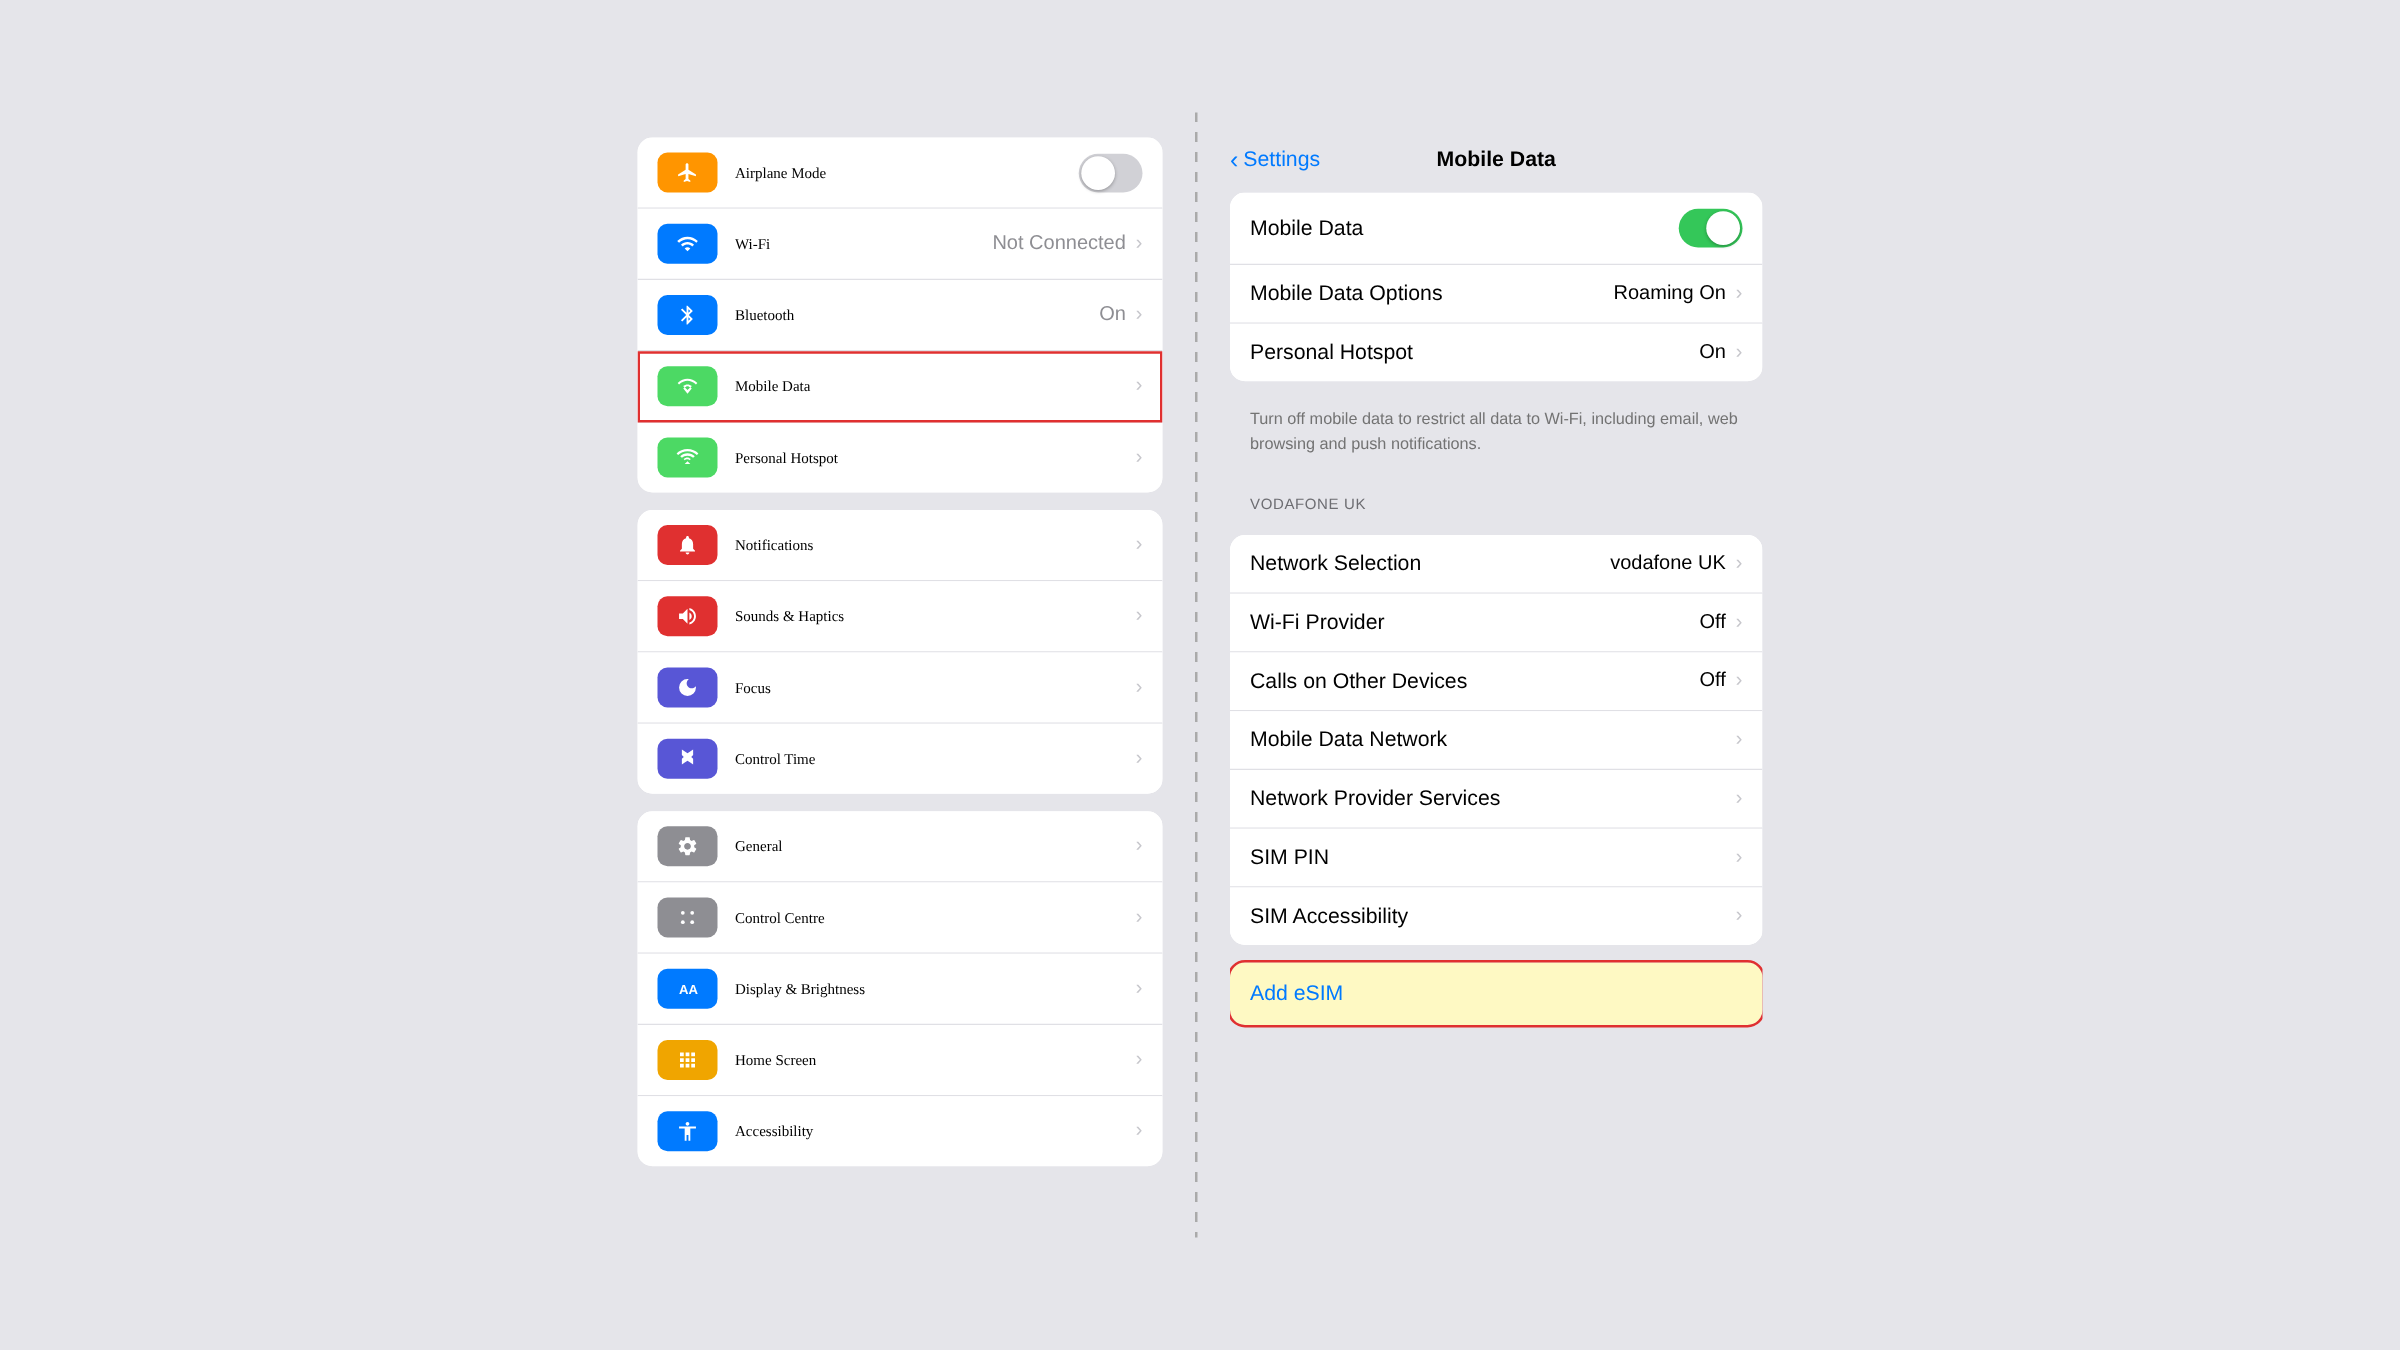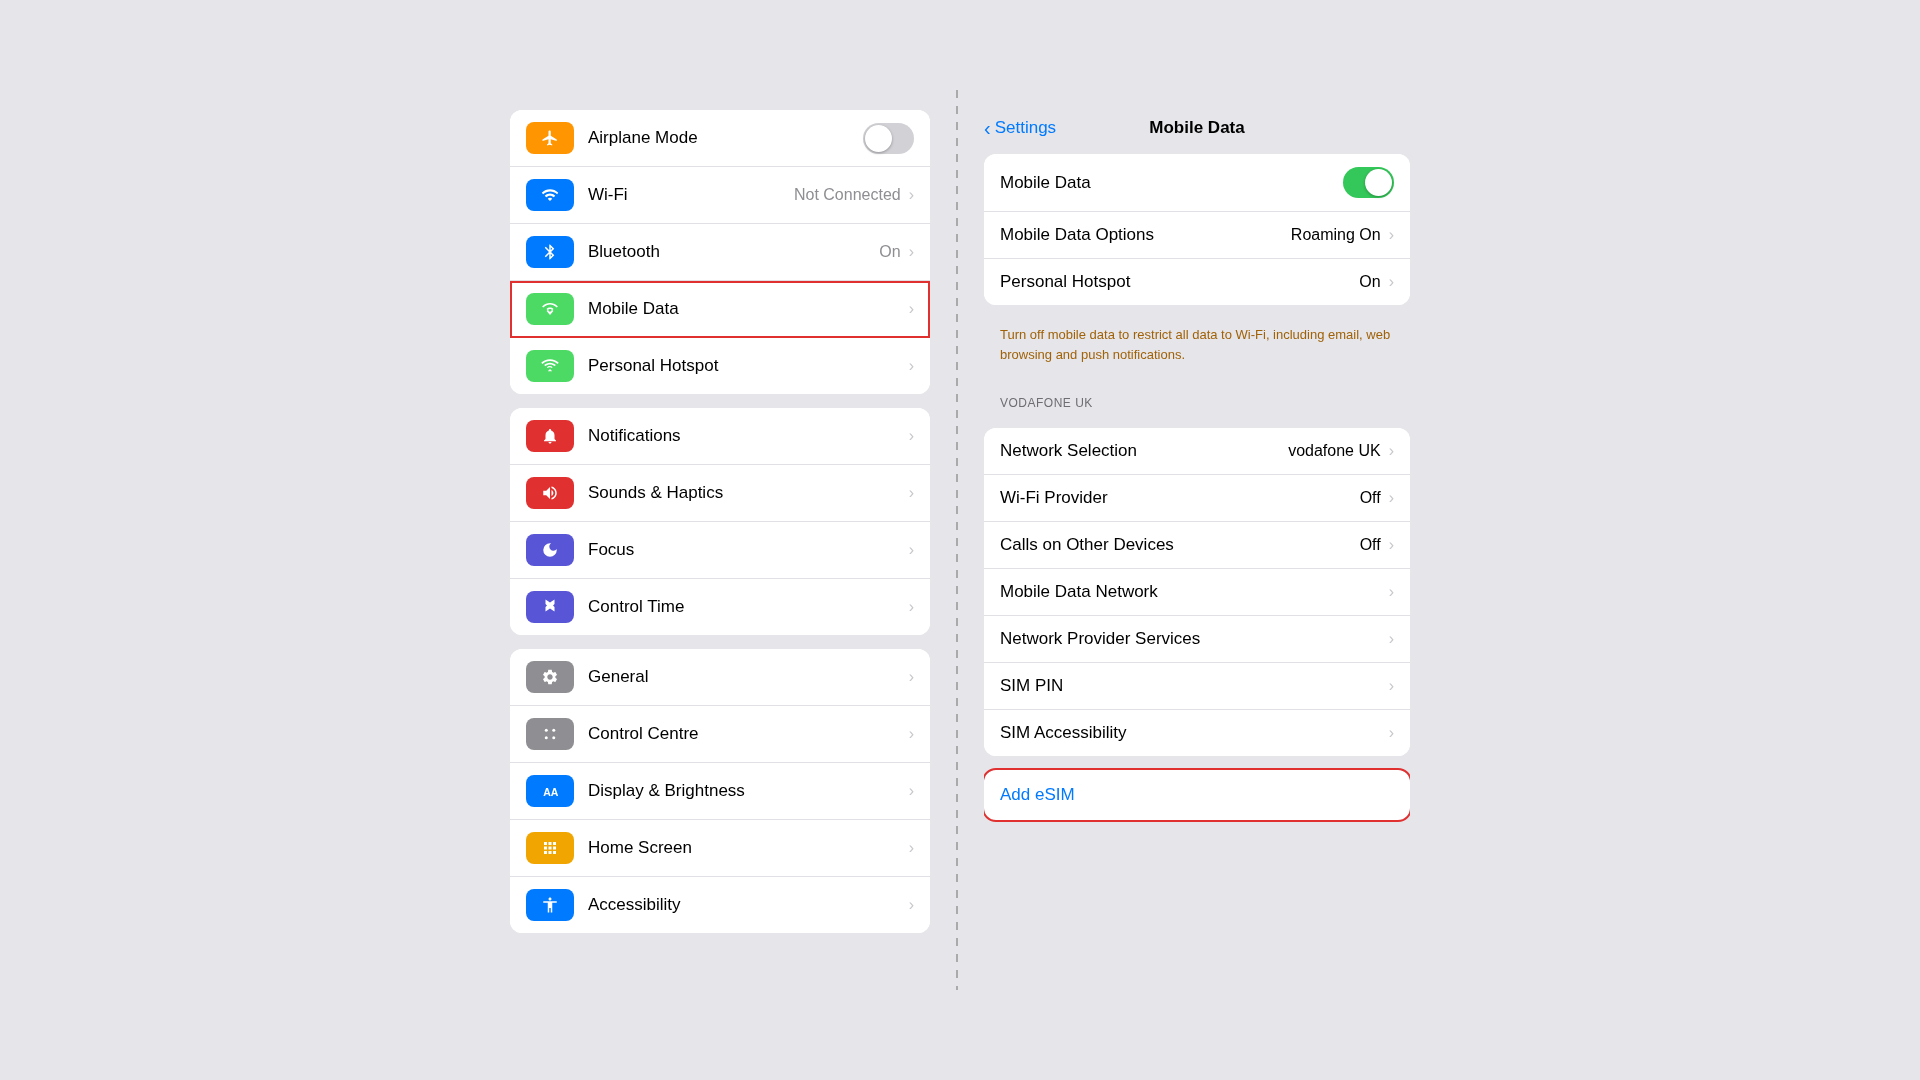--- a/index.html
+++ b/index.html
@@ -68,22 +68,23 @@
       flex-shrink: 0;
     }
     .icon-wrap svg {
       width: 18px;
       height: 18px;
       fill: white;
     }
 
     .row-label {
       flex: 1;
-      font-size: 17px;
+      font-size: 12px;
       color: #000;
+      font-family: Liberation Serif, serif;
     }
     .row-value {
       font-size: 16px;
       color: #8e8e93;
       margin-right: 6px;
     }
     .chevron {
       color: #c7c7cc;
       font-size: 16px;
       margin-left: 2px;
@@ -201,27 +202,27 @@
       font-size: 12px;
       color: #6d6d72;
       text-transform: uppercase;
       letter-spacing: 0.5px;
       padding: 8px 16px 4px;
       font-weight: 400;
     }
 
     .description-text {
       font-size: 13px;
-      color: #a16207;
+      color: #737373;
       padding: 6px 16px 10px;
       line-height: 1.5;
     }
 
     .add-esim-group {
-      background: #ffffff;
+      background: #fef9c3;
       border-radius: 12px;
       overflow: visible;
       outline: 2px solid #e03030;
     }
 
     .add-esim-row {
       display: flex;
       align-items: center;
       padding: 15px 16px;
       cursor: pointer;

